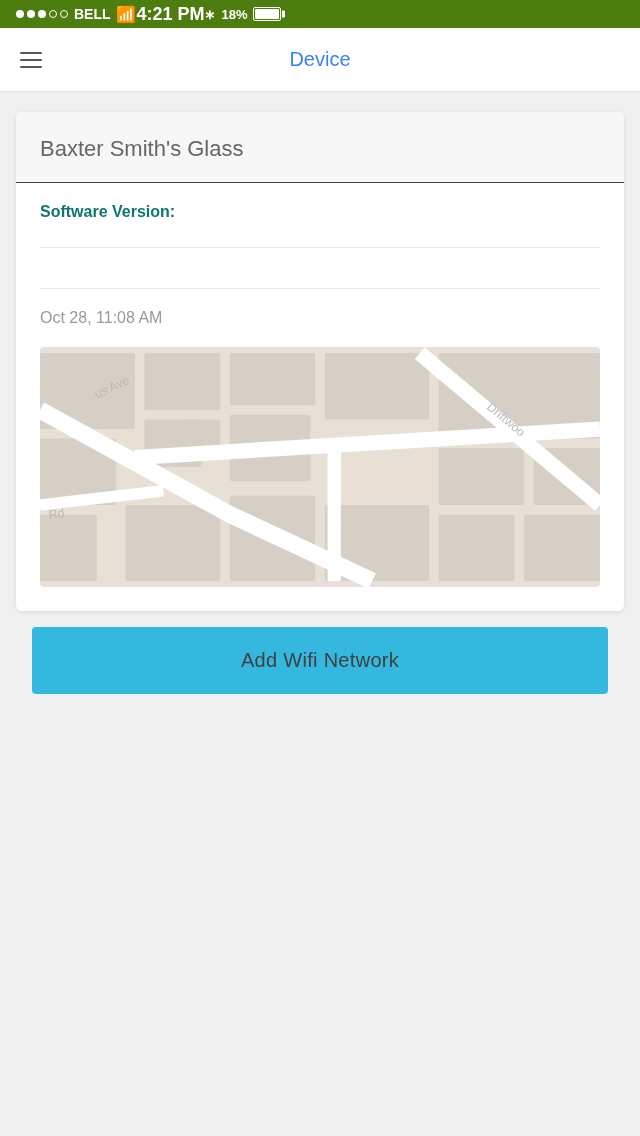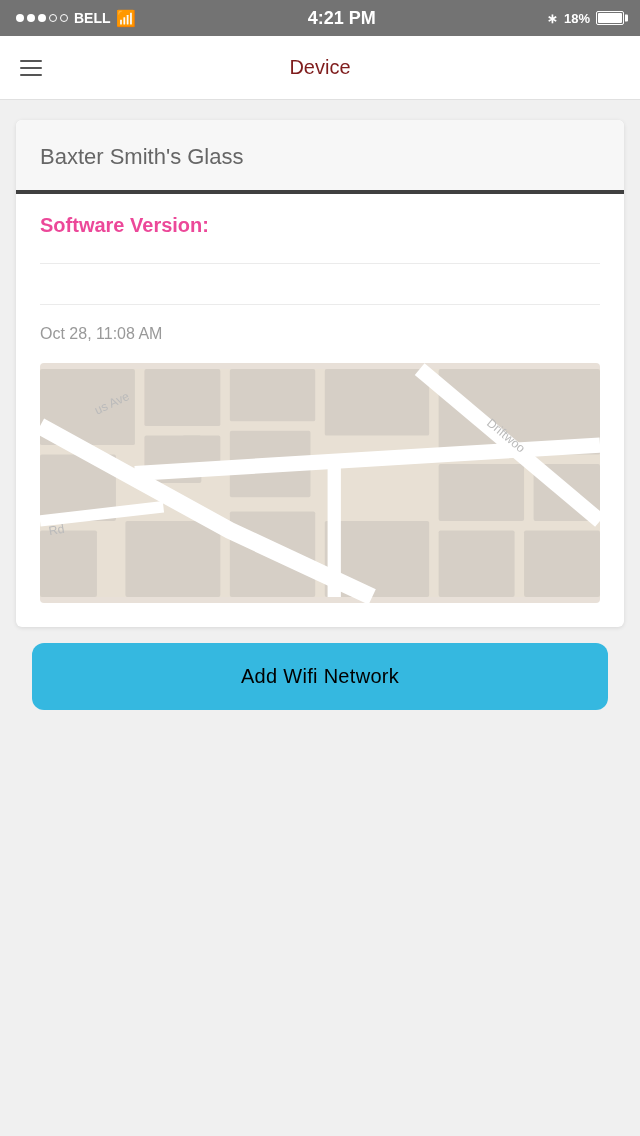--- a/index.html
+++ b/index.html
@@ -9,26 +9,26 @@
       width: 640px;
       min-height: 1136px;
       font-family: -apple-system, 'Helvetica Neue', Arial, sans-serif;
       background: #f0f0f0;
       display: flex;
       flex-direction: column;
     }
 
     
     .status-bar {
-      background: #737373;
+      background: #4d7c0f;
       color: #fff;
-      height: 36px;
-      display: flex;
-      align-items: center;
-      justify-content: space-between;
+      height: 28px;
+      display: flex;
+      align-items: center;
+      justify-content: flex-start;
       padding: 0 16px;
       font-size: 14px;
       font-weight: 600;
       flex-shrink: 0;
     }
     .status-bar-left {
       display: flex;
       align-items: center;
       gap: 6px;
     }
@@ -99,21 +99,21 @@
       height: 64px;
       display: flex;
       align-items: center;
       justify-content: center;
       position: relative;
       border-bottom: 1px solid #e0e0e0;
       flex-shrink: 0;
     }
     .nav-title {
       font-size: 20px;
-      color: #7f1d1d;
+      color: #3b82f6;
       font-weight: 400;
     }
     .hamburger {
       position: absolute;
       left: 20px;
       display: flex;
       flex-direction: column;
       gap: 5px;
       cursor: pointer;
     }
@@ -138,21 +138,21 @@
     .card {
       background: #fff;
       border-radius: 6px;
       box-shadow: 0 1px 4px rgba(0,0,0,0.1);
       overflow: hidden;
     }
 
     .card-header {
       padding: 24px 24px 20px 24px;
       background: #f7f7f7;
-      border-bottom: 4px solid #404040;
+      border-bottom: 1px solid #404040;
     }
 
     .device-name {
       font-size: 22px;
       color: #666;
       font-weight: 400;
     }
 
     .card-body {
       padding: 0 24px;
@@ -160,22 +160,22 @@
 
     .info-row {
       padding: 20px 0;
       border-bottom: 1px solid #ebebeb;
     }
     .info-row:last-of-type {
       border-bottom: none;
     }
 
     .info-label {
-      font-size: 20px;
-      color: #ec4899;
+      font-size: 16px;
+      color: #0f766e;
       font-weight: 600;
       margin-bottom: 6px;
     }
 
     .info-value {
       font-size: 16px;
       color: #999;
       font-weight: 300;
     }
 
@@ -206,28 +206,28 @@
     .map-pin {
       position: absolute;
       top: 50%;
       left: 50%;
       transform: translate(-50%, -90%);
     }
 
     
     .add-wifi-btn {
       background: #35b8e0;
-      color: #000000;
+      color: #404040;
       border: none;
       width: calc(100% - 32px);
       margin: 0 16px 20px 16px;
       padding: 22px;
       font-size: 20px;
       font-weight: 400;
-      border-radius: 12px;
+      border-radius: 4px;
       cursor: pointer;
       letter-spacing: 0.3px;
     }
   </style>
 </head>
 <body>
 
 <div class="status-bar">
   <div class="status-bar-left">
     <div class="signal-dots">

